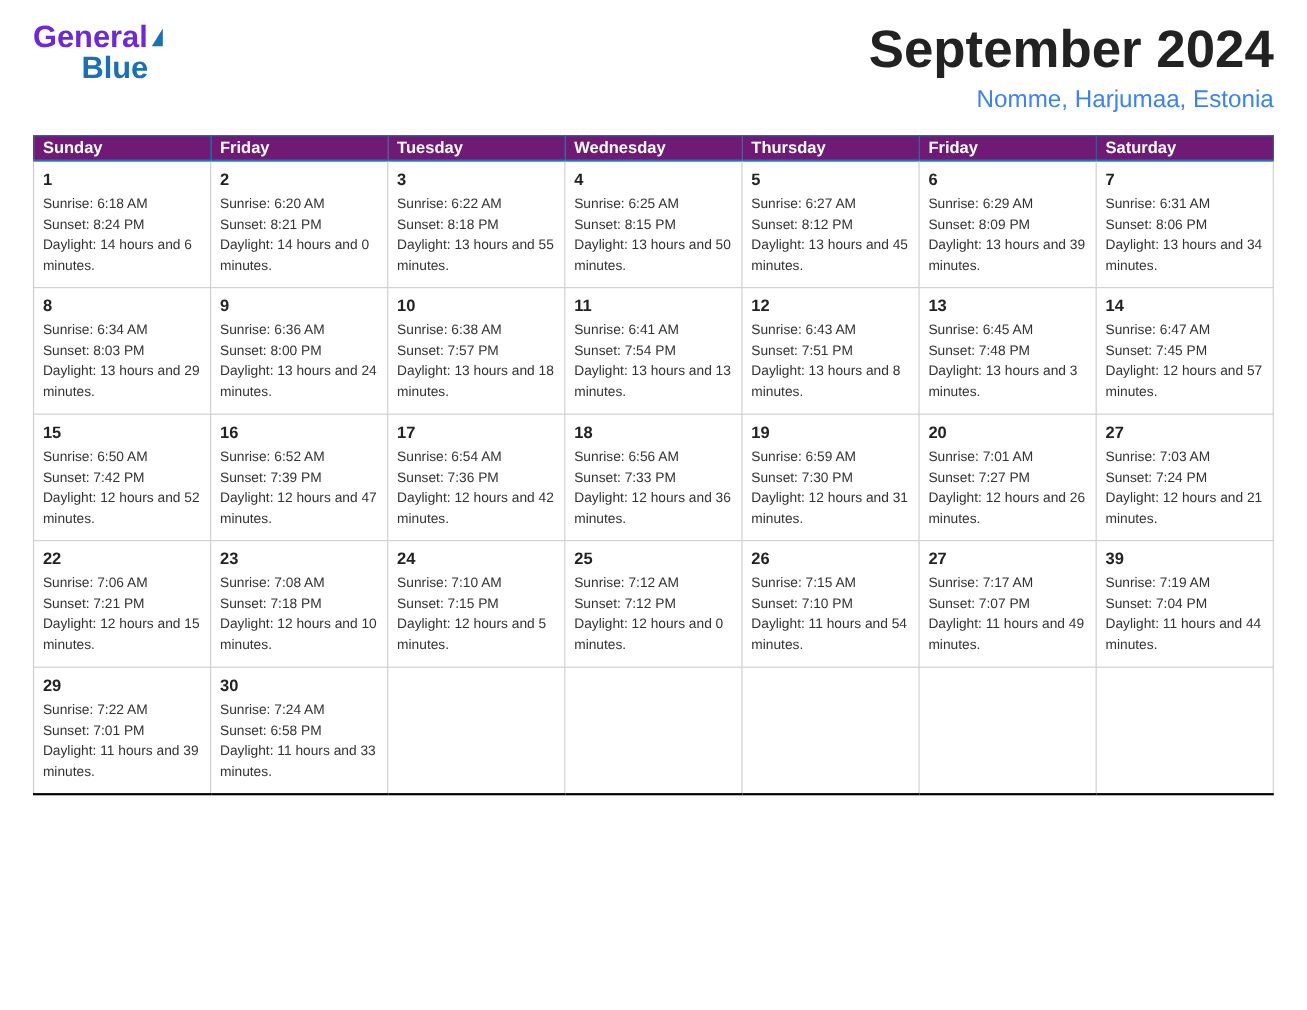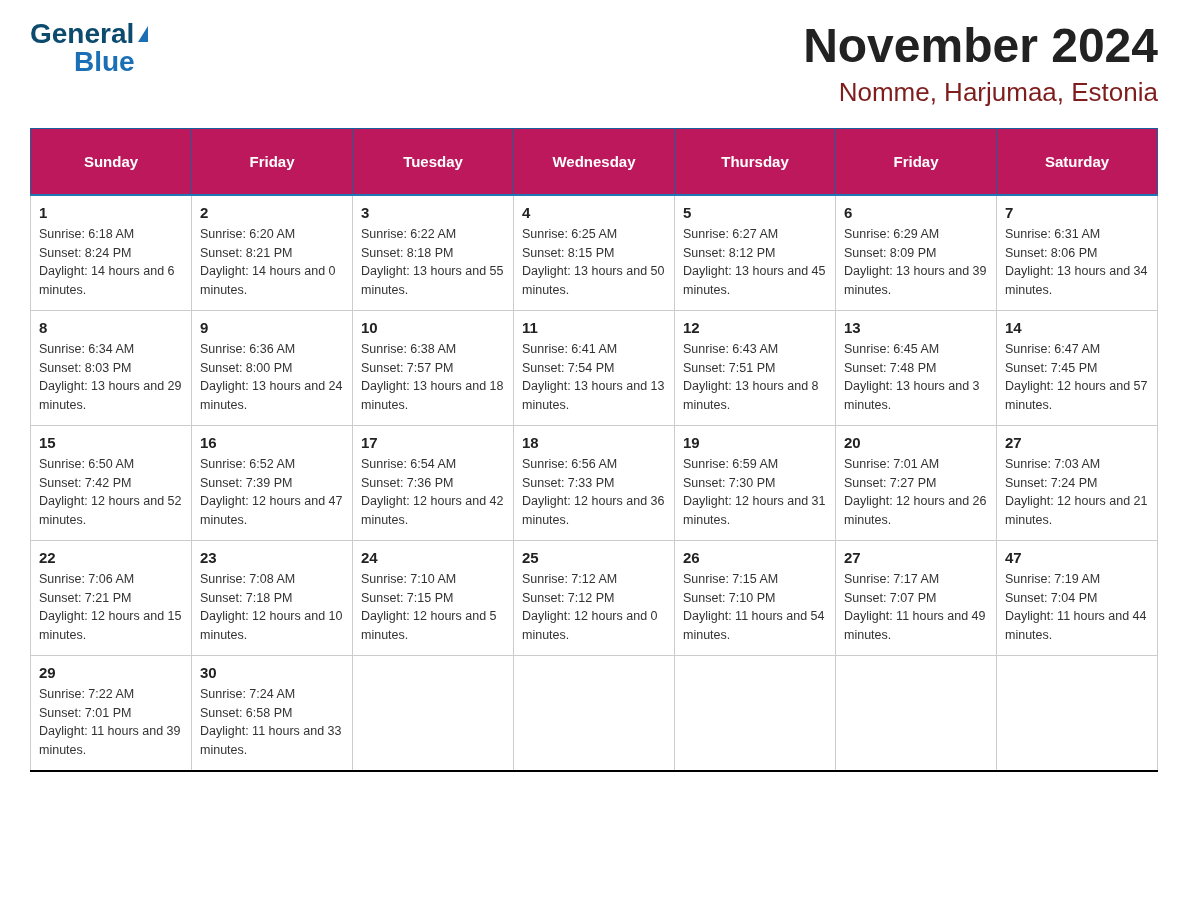--- a/index.html
+++ b/index.html
@@ -18,21 +18,21 @@
       margin-bottom: 20px;
     }
     .logo {
       display: flex;
       flex-direction: column;
       align-items: flex-start;
     }
     .logo-general {
       font-size: 28px;
       font-weight: bold;
-      color: #0c4a6e;
+      color: #6d28d9;
       line-height: 1;
     }
     .logo-blue {
       font-size: 28px;
       font-weight: bold;
       color: #1a6fb5;
       line-height: 1;
       margin-left: 44px;
     }
     .logo-triangle {
@@ -51,36 +51,36 @@
     .title-block {
       text-align: right;
     }
     .title-block h1 {
       font-size: 48px;
       font-weight: bold;
       color: #222;
       line-height: 1.1;
     }
     .title-block h2 {
-      font-size: 26px;
+      font-size: 22px;
       font-weight: normal;
-      color: #7f1d1d;
+      color: #3b82f6;
       margin-top: 4px;
     }
     .calendar {
       width: 100%;
       border-collapse: collapse;
     }
     .calendar th {
-      background-color: #be185d;
+      background-color: #701a75;
       color: #fff;
       font-weight: bold;
       font-size: 15px;
-      padding: 24px 8px;
-      text-align: center;
+      padding: 2px 8px;
+      text-align: left;
       border: 1px solid #1a5f9a;
     }
     .calendar td {
       vertical-align: top;
       border: 1px solid #ccc;
       padding: 8px 8px 10px 8px;
       width: calc(100% / 7);
       min-height: 100px;
     }
     .calendar tr:last-child td {
@@ -116,21 +116,21 @@
 
 <div class="header">
   <div class="logo">
     <div class="logo-line">
       <span class="logo-general">General</span>
       <span class="logo-triangle"></span>
     </div>
     <span class="logo-blue">Blue</span>
   </div>
   <div class="title-block">
-    <h1>November 2024</h1>
+    <h1>September 2024</h1>
     <h2>Nomme, Harjumaa, Estonia</h2>
   </div>
 </div>
 
 <table class="calendar">
   <thead>
     <tr>
     <th>Sunday</th>
         <th>Friday</th>
         <th>Tuesday</th>
@@ -250,21 +250,21 @@
         </td>
         <td>
           <span class="day-num">26</span>
           <div class="day-info">Sunrise: 7:15 AM<br>Sunset: 7:10 PM<br>Daylight: 11 hours and 54 minutes.</div>
         </td>
         <td>
           <span class="day-num">27</span>
           <div class="day-info">Sunrise: 7:17 AM<br>Sunset: 7:07 PM<br>Daylight: 11 hours and 49 minutes.</div>
         </td>
         <td>
-          <span class="day-num">47</span>
+          <span class="day-num">39</span>
           <div class="day-info">Sunrise: 7:19 AM<br>Sunset: 7:04 PM<br>Daylight: 11 hours and 44 minutes.</div>
         </td>
       </tr>
       <tr>
         <td>
           <span class="day-num">29</span>
           <div class="day-info">Sunrise: 7:22 AM<br>Sunset: 7:01 PM<br>Daylight: 11 hours and 39 minutes.</div>
         </td>
         <td>
           <span class="day-num">30</span>

